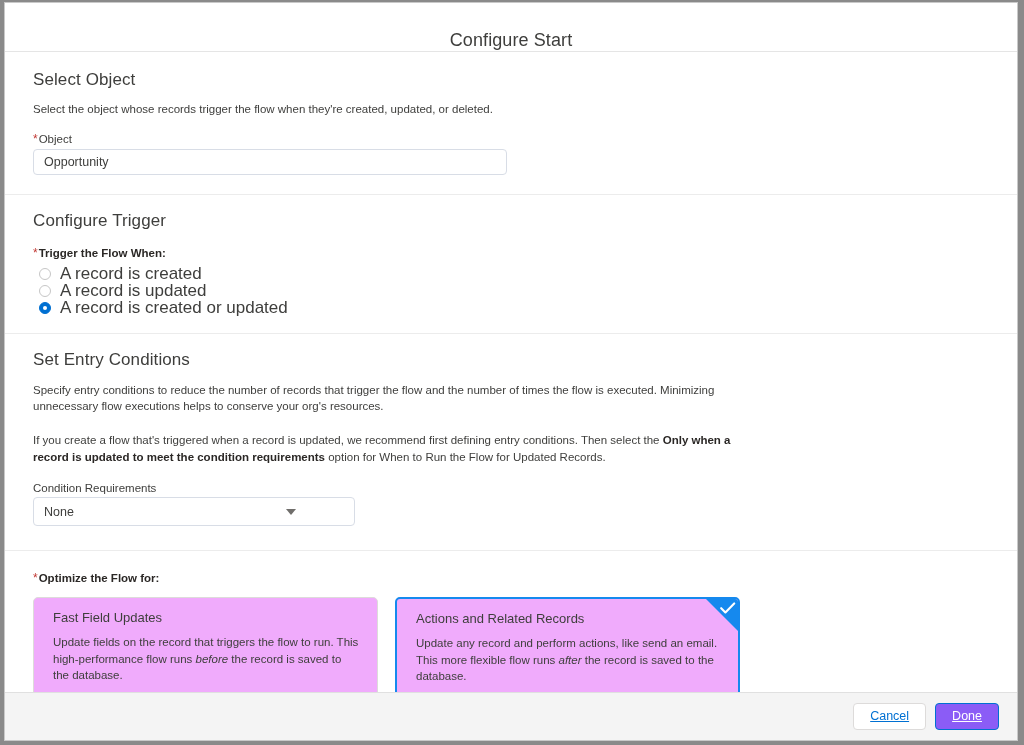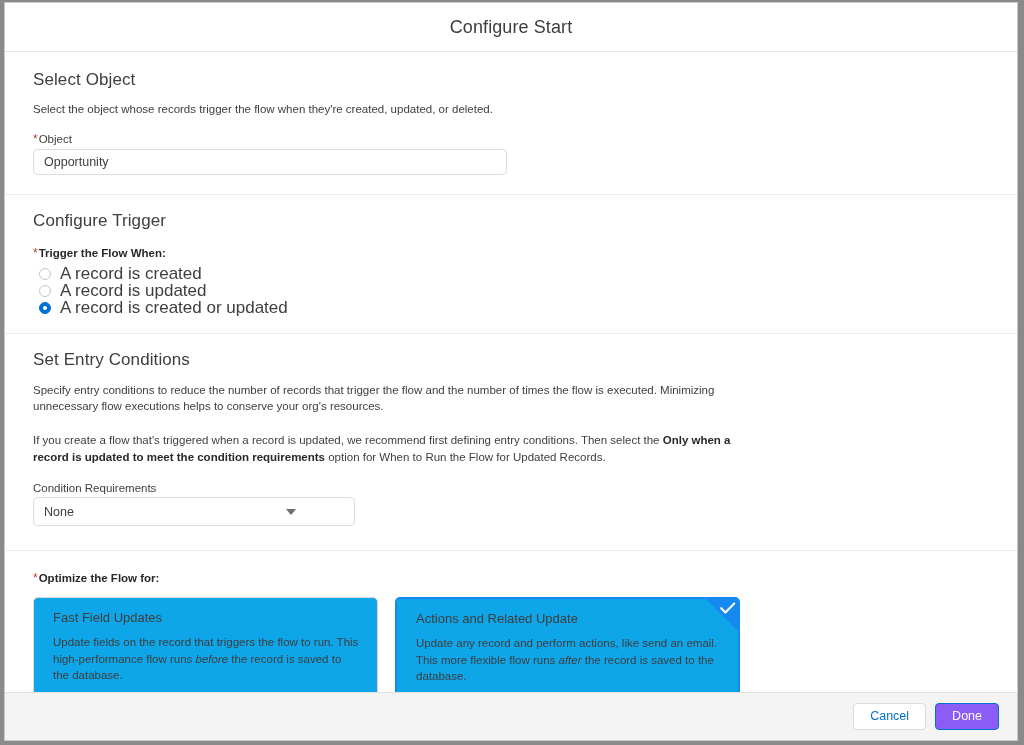--- a/index.html
+++ b/index.html
@@ -22,21 +22,21 @@
     display: flex;
     flex-direction: column;
   }
 
   
   #title-bar {
     height: 49px;
     flex: 0 0 49px;
     border-bottom: 1px solid #e5e5e5;
     display: flex;
-    align-items: center;
+    align-items: flex-end;
     justify-content: center;
     background: #fff;
   }
   #modal-title {
     font-size: 18px;
     color: #3e3e3c;
     font-weight: 400;
     letter-spacing: .1px;
   }
 
@@ -169,21 +169,21 @@
   .card-row {
     display: flex;
     gap: 17px;
     margin-top: 11px;
   }
   .opt-card {
     width: 345px;
     min-height: 88px;
     border: 1px solid #dddbda;
     border-radius: 5px;
-    background: #0ea5e9;
+    background: #f0abfc;
     padding: 12px 17px 14px 19px;
     position: relative;
     overflow: hidden;
   }
   .opt-card.selected {
     border: 2px solid #1589ee;
   }
   .card-title {
     font-size: 13px;
     color: #3e3e3c;
@@ -228,20 +228,21 @@
     gap: 9px;
   }
   .btn {
     height: 27px;
     border-radius: 4px;
     font-size: 12.5px;
     font-family: "Liberation Sans", sans-serif;
     cursor: pointer;
     padding: 4px 16px;
     line-height: 1;
+    text-decoration: underline;
   }
   .btn-neutral {
     background: #fff;
     border: 1px solid #dddbda;
     color: #0070d2;
     min-width: 60px;
   }
   .btn-brand {
     background: #8b5cf6;
     border: 1px solid #0070d2;
@@ -317,21 +318,21 @@
           <p class="card-desc"><span>Update fields on the record that triggers the flow to run. This high-performance flow runs </span><i>before</i><span> the record is saved to the database.</span></p>
         </div>
 
         <div class="opt-card selected">
           <div class="card-check">
             <span class="tri"></span>
             <svg width="16" height="13" viewBox="0 0 16 13">
               <path d="M1.2 6.2 L5.4 10.4 L14.2 1.4" stroke="#ffffff" stroke-width="2.1" fill="none" stroke-linecap="round" stroke-linejoin="round"></path>
             </svg>
           </div>
-          <h3 class="card-title">Actions and Related Update</h3>
+          <h3 class="card-title">Actions and Related Records</h3>
           <p class="card-desc"><span>Update any record and perform actions, like send an email. This more flexible flow runs </span><i>after</i><span> the record is saved to the database.</span></p>
         </div>
       </div>
 
     </div>
 
   </div>
 
   <div id="modal-footer">
     <button class="btn btn-neutral">Cancel</button>

